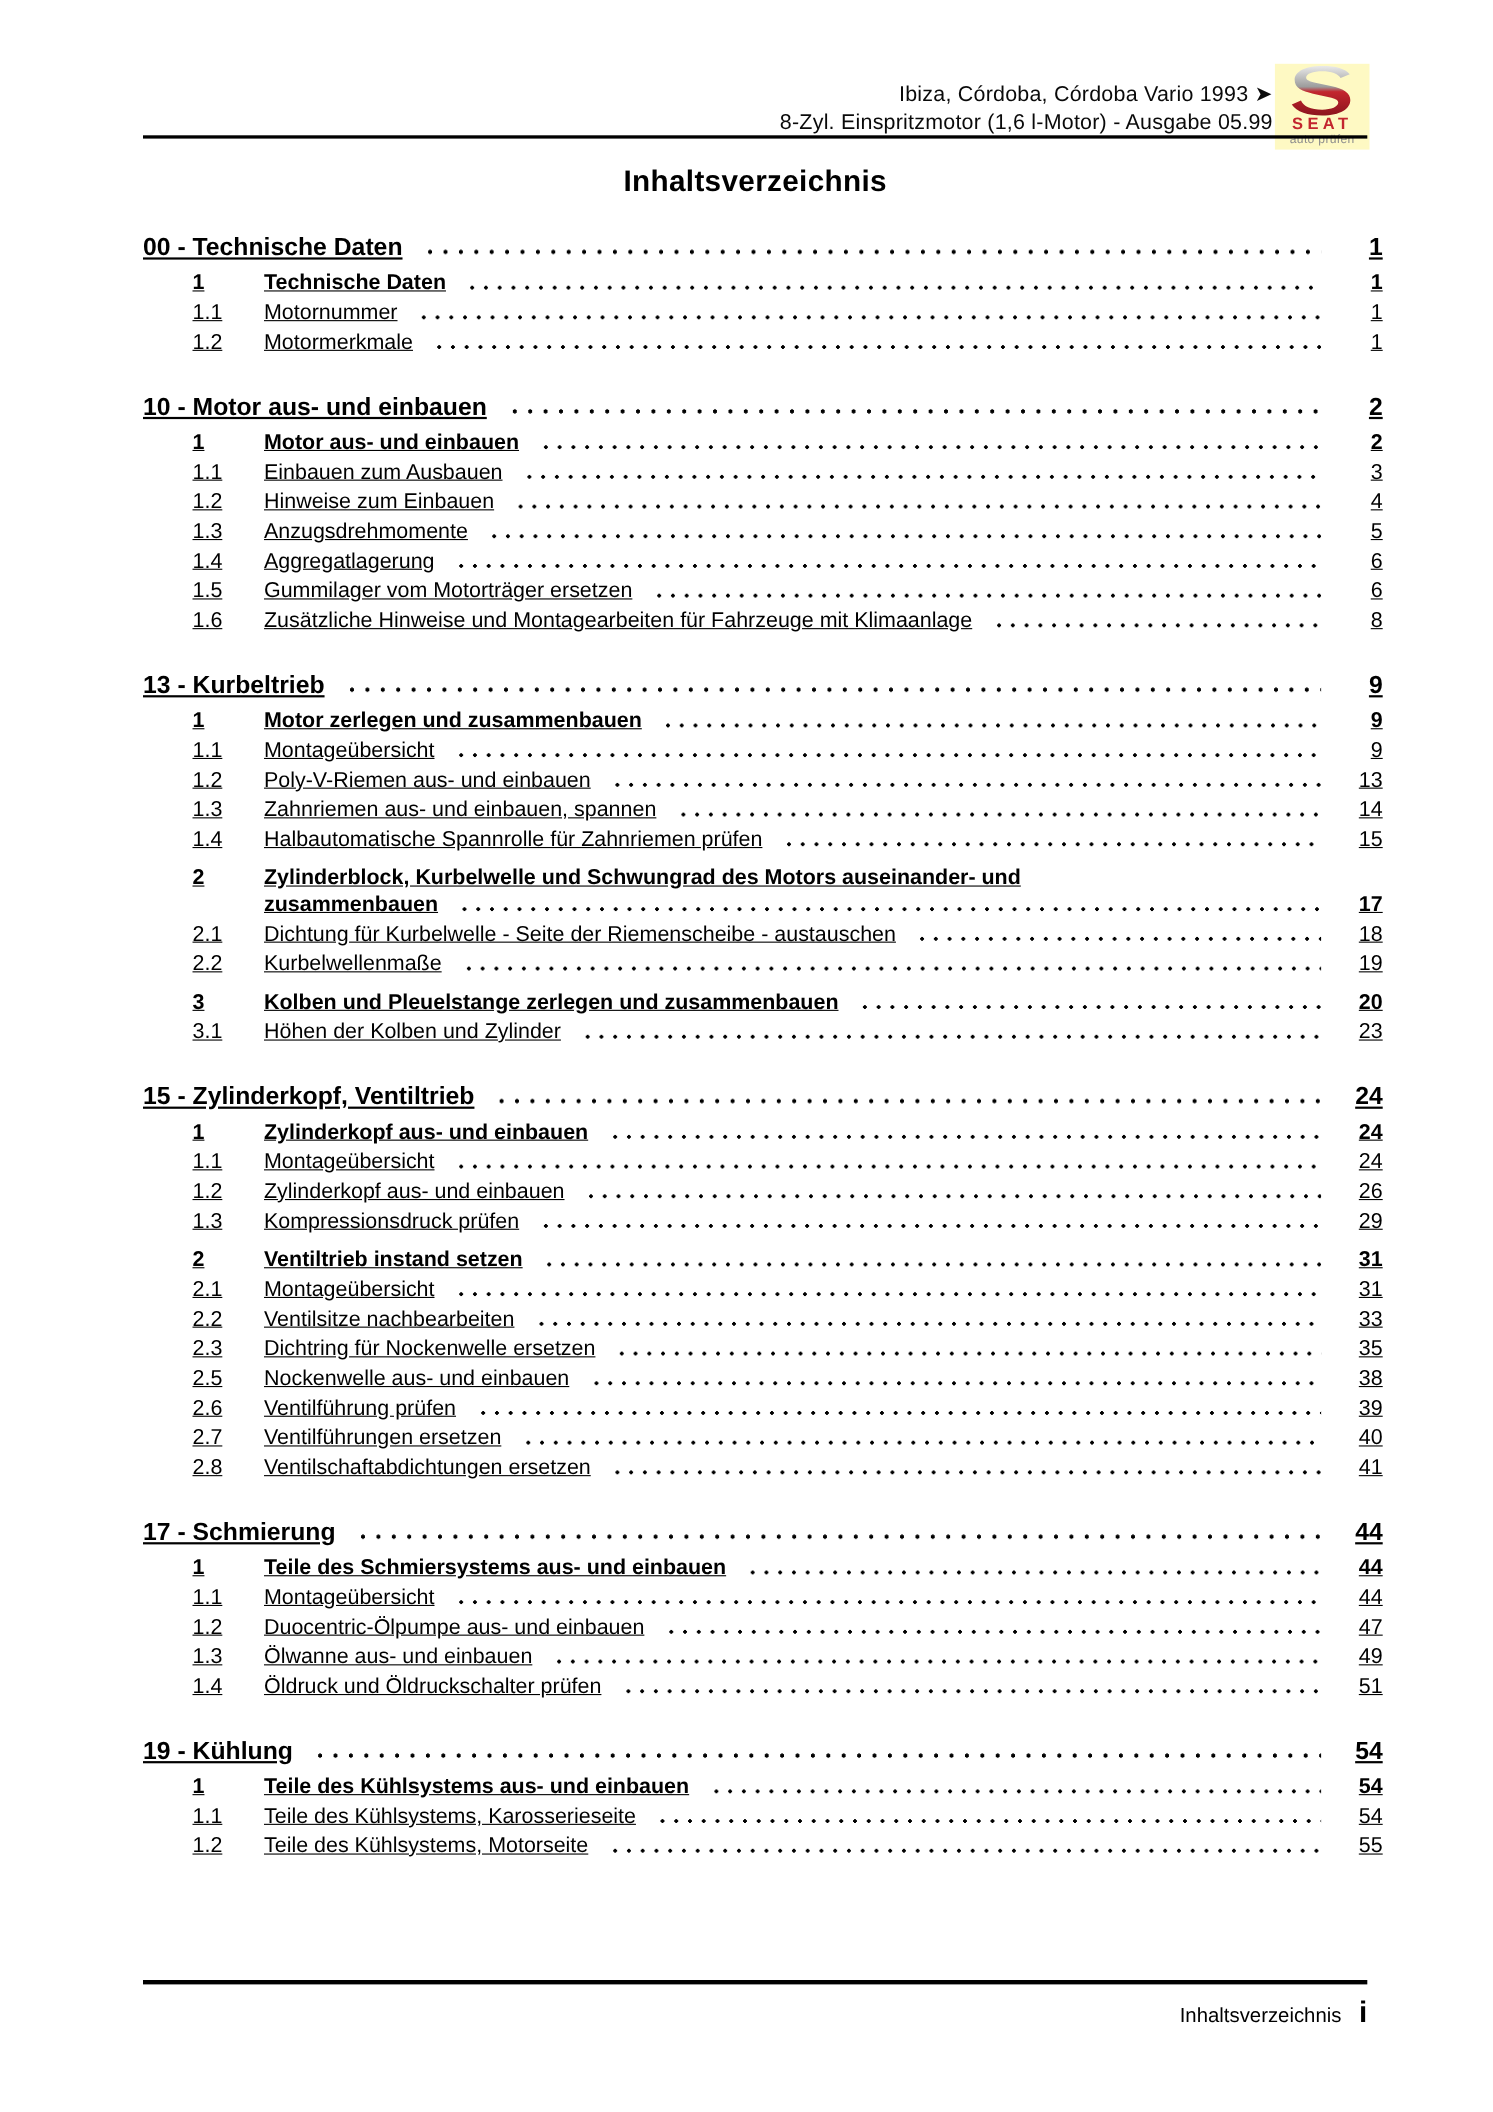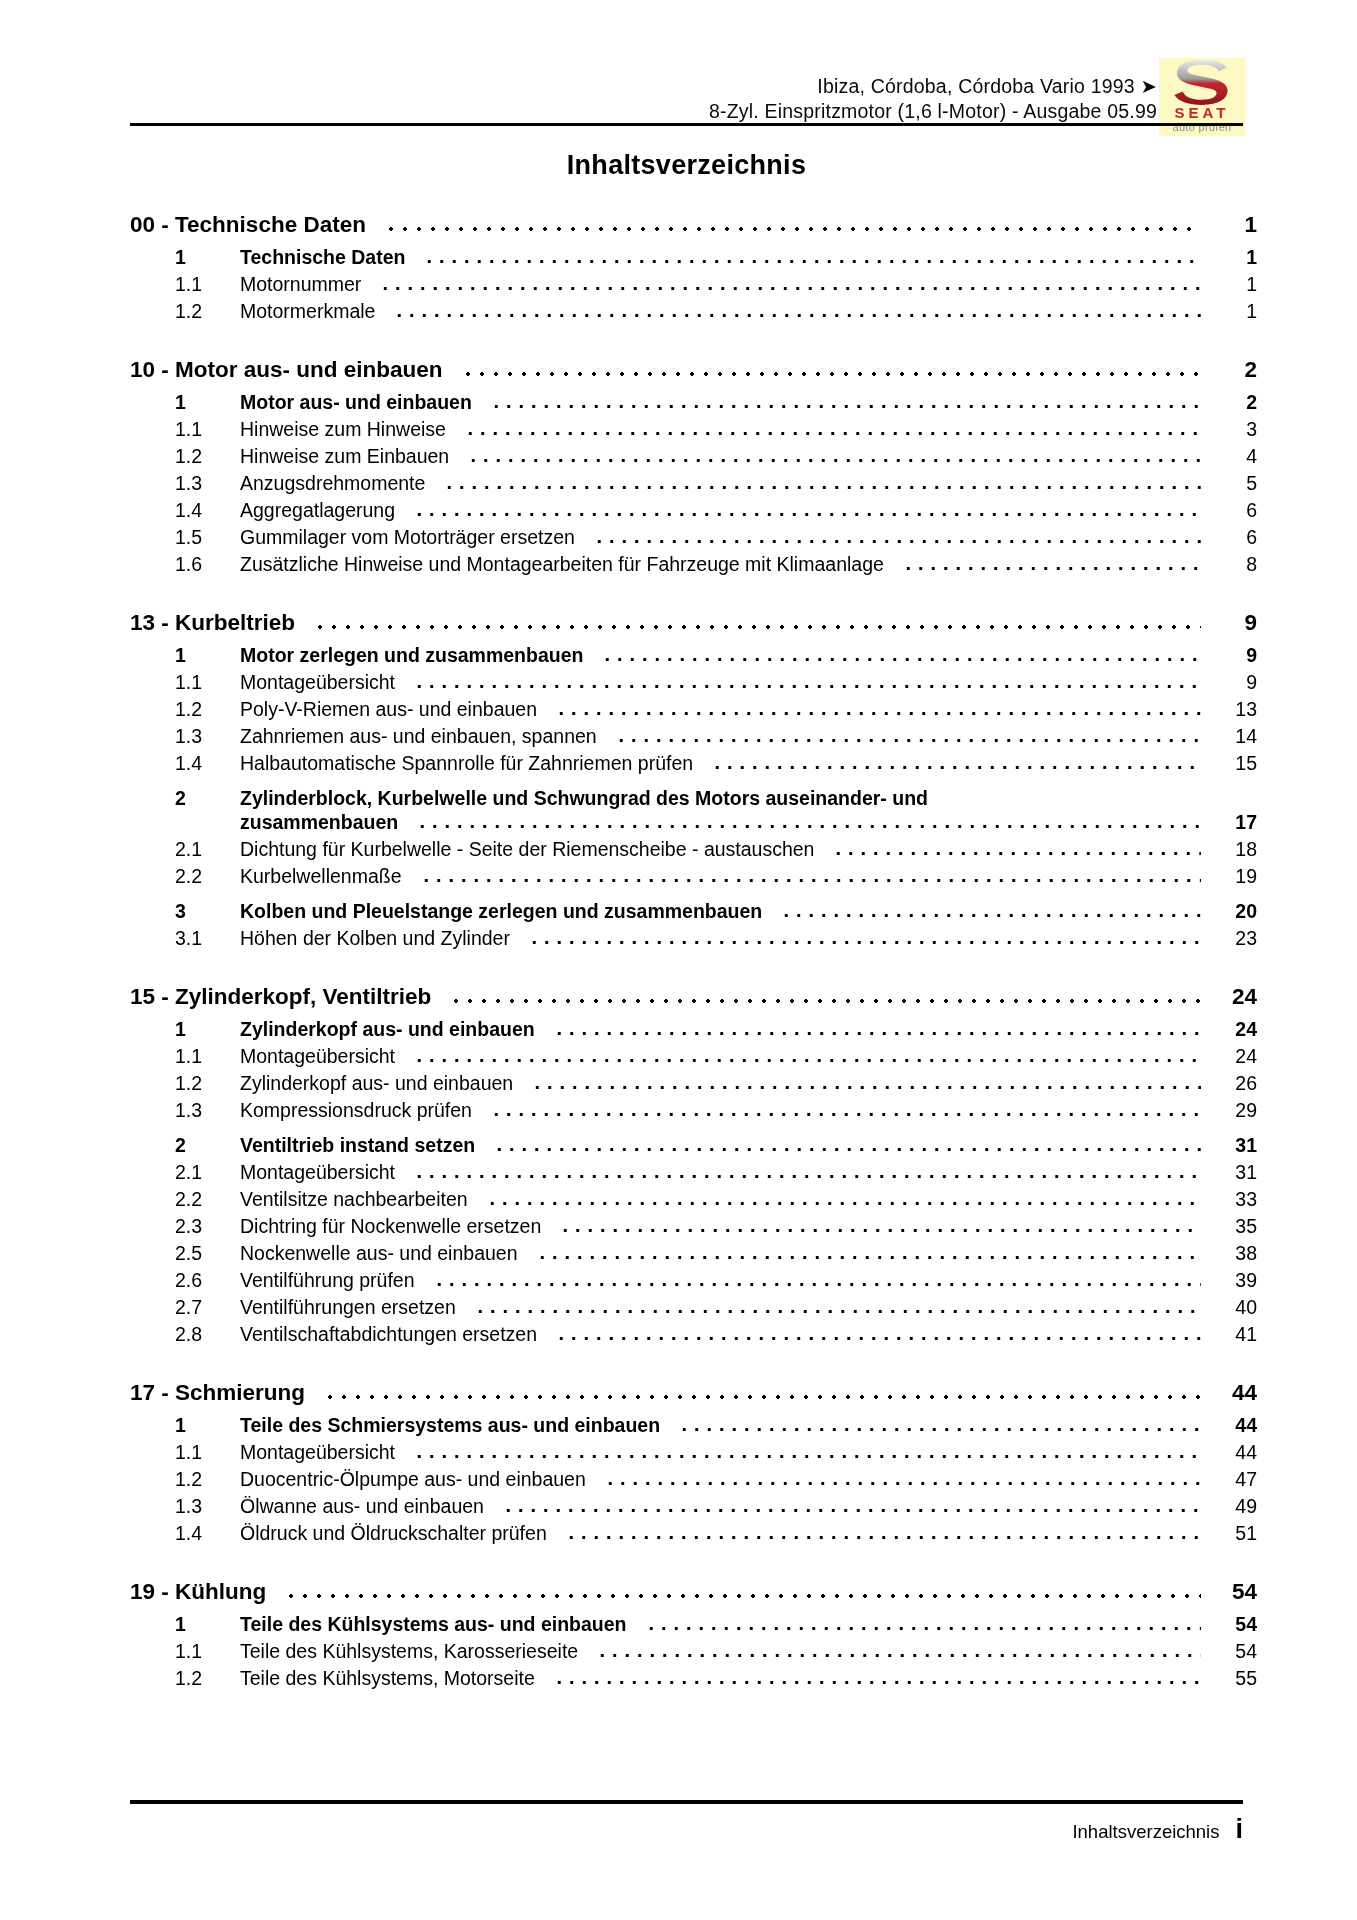--- a/index.html
+++ b/index.html
@@ -38,21 +38,21 @@
   }
 
   
   .doc-title {
     position:absolute; top:150px; left:130px; right:114px;
     text-align:center; font-size:27px; font-weight:bold; letter-spacing:0.3px;
   }
 
   
   .toc {
-    position:absolute; top:212px; left:130px; right:100px;
+    position:absolute; top:212px; left:130px; right:100px;text-decoration:underline;
   }
   .chapter-row {
     display:flex; align-items:flex-end;
     font-weight:bold; font-size:22.5px; line-height:26px;
     margin-top:34px; margin-bottom:7px;
   }
   .chapter-row:first-child { margin-top:0; }
   .ch-label { white-space:nowrap; }
 
   .item-row {
@@ -151,21 +151,21 @@
         <span class="page-num">2</span>
       </div>
       <div class="item-row lvl1">
         <span class="num">1</span>
         <span class="title">Motor aus- und einbauen</span>
         <span class="leader"></span>
         <span class="page-num">2</span>
       </div>
       <div class="item-row">
         <span class="num">1.1</span>
-        <span class="title">Hinweise zum Hinweise</span>
+        <span class="title">Einbauen zum Ausbauen</span>
         <span class="leader"></span>
         <span class="page-num">3</span>
       </div>
       <div class="item-row">
         <span class="num">1.2</span>
         <span class="title">Hinweise zum Einbauen</span>
         <span class="leader"></span>
         <span class="page-num">4</span>
       </div>
       <div class="item-row">

